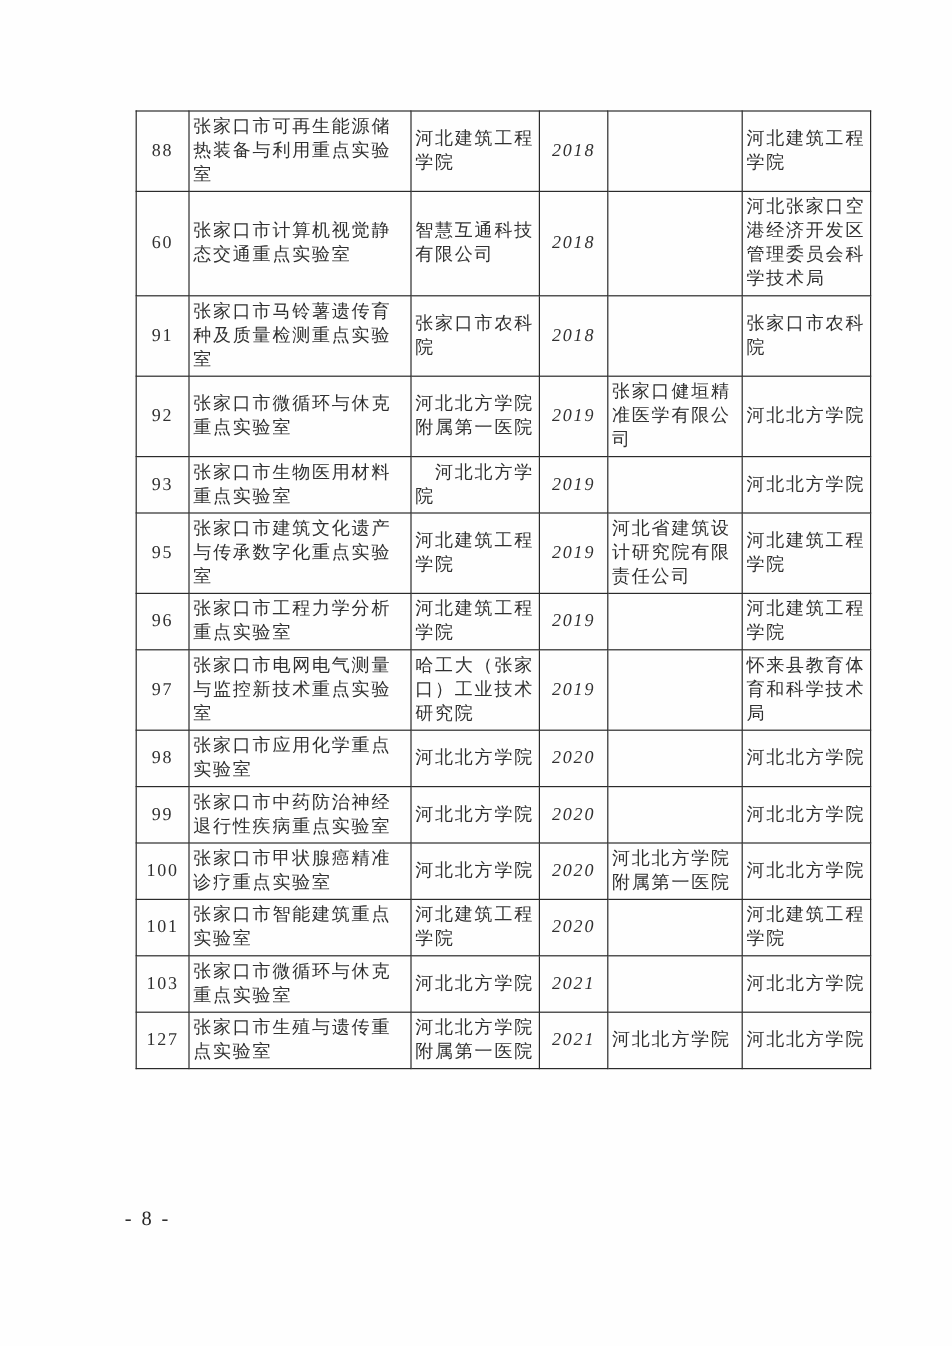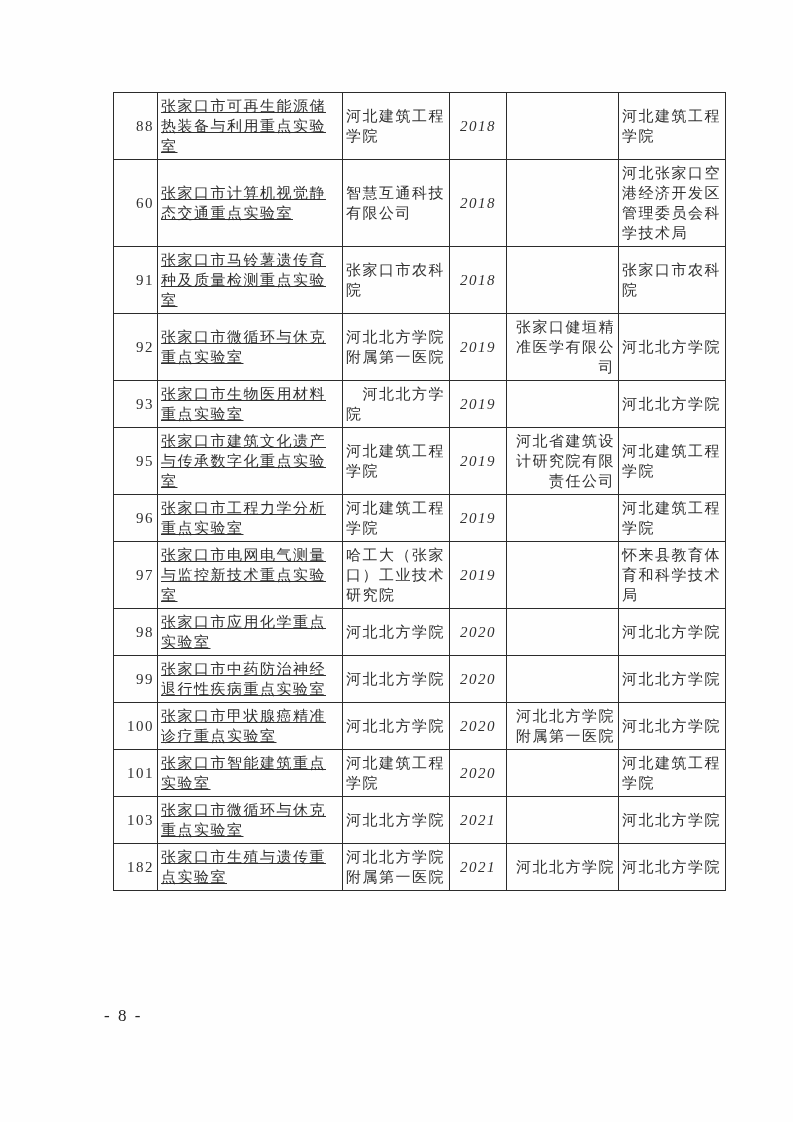--- a/index.html
+++ b/index.html
@@ -33,37 +33,36 @@
     font-size: 15px;
     line-height: 20px;
     letter-spacing: 1.5px;
     padding: 3px 3px;
     vertical-align: middle;
     word-break: break-all;
     overflow-wrap: anywhere;
   }
   td.col-no {
     width: 37px;
-    text-align: right;
+    text-align: center;
     letter-spacing: 0;
     font-size: 15px;
   }
-  td.col-name { width: 178px; text-decoration: underline; }
+  td.col-name { width: 178px; }
   td.col-institution { width: 100px; }
   td.col-year {
     width: 50px;
     text-align: center;
     letter-spacing: 0.5px;
     font-style: italic;
   }
   td.col-partner {
     width: 105px;
     padding-left: 2px;
     padding-right: 1px;
-    text-align: right;
   }
   td.col-department { width: 100px; }
   .page-footer {
     position: absolute;
     left: 104px;
     top: 1006px;
     font-size: 17px;
     letter-spacing: 2px;
     color: #262626;
     font-family: "Liberation Serif", "DejaVu Serif", serif;
@@ -174,21 +173,21 @@
         </tr>
         <tr>
           <td class="col-no">103</td>
           <td class="col-name">张家口市微循环与休克重点实验室</td>
           <td class="col-institution">河北北方学院</td>
           <td class="col-year">2021</td>
           <td class="col-partner"></td>
           <td class="col-department">河北北方学院</td>
         </tr>
         <tr>
-          <td class="col-no">182</td>
+          <td class="col-no">127</td>
           <td class="col-name">张家口市生殖与遗传重点实验室</td>
           <td class="col-institution">河北北方学院附属第一医院</td>
           <td class="col-year">2021</td>
           <td class="col-partner">河北北方学院</td>
           <td class="col-department">河北北方学院</td>
         </tr>
       </tbody>
   </table>
 
   <div class="page-footer">- 8 -</div>

